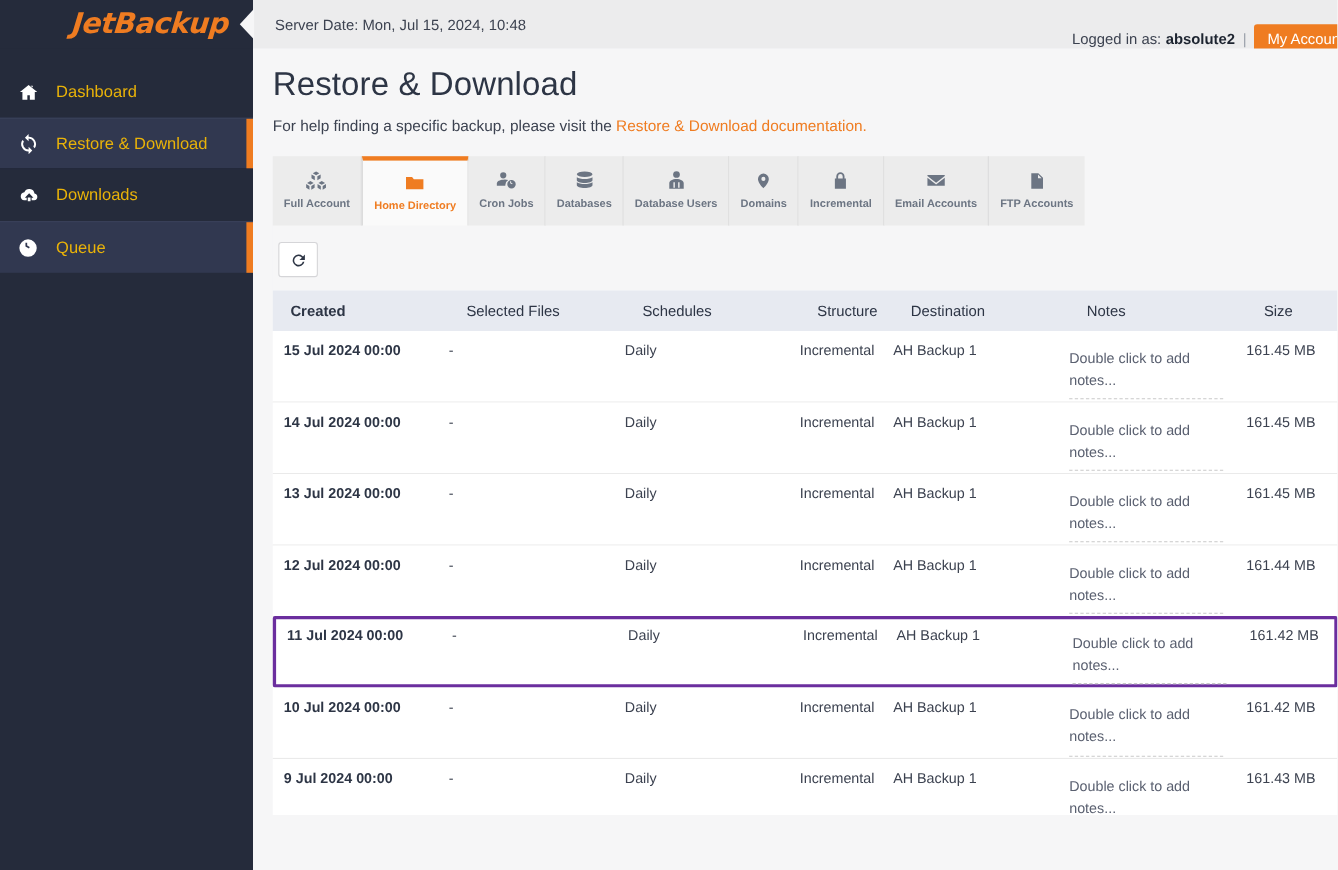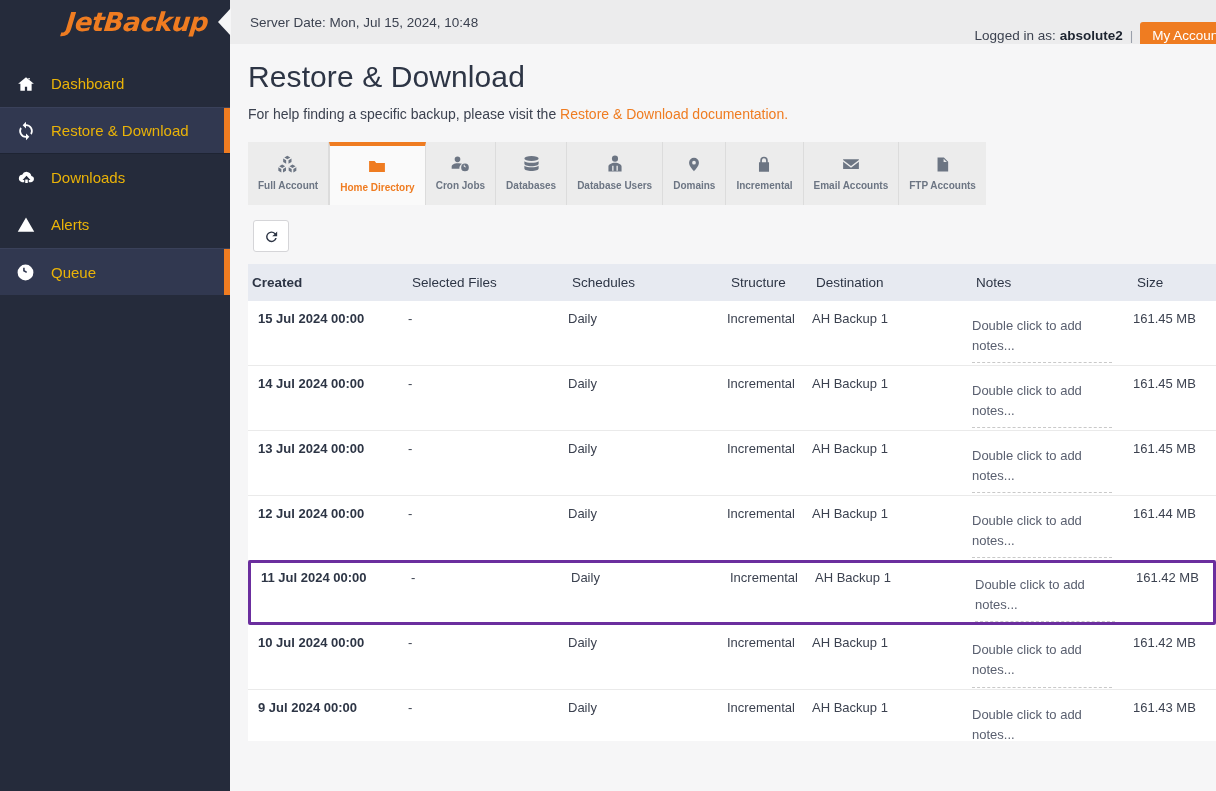--- a/index.html
+++ b/index.html
@@ -187,21 +187,21 @@
   
   .table { width: 968px; background: #fff; }
   .thead {
     display: flex;
     background: #e7eaf1;
     height: 37px;
     align-items: center;
     font-size: 13.5px;
     color: #2d3545;
   }
-  .thead .cell { padding-left: 4px; }
+  .thead .cell { padding-left: 16px; }
   .trow {
     display: flex;
     min-height: 65px;
     background: #fff;
     border-bottom: 1px solid #eaeaea;
     font-size: 13px;
     color: #3c4250;
     position: relative;
     padding-top: 9px;
     cursor: pointer;
@@ -271,28 +271,20 @@
 
       <div class="nav-item">
         <span class="nav-icon">
           <svg width="21" height="18" viewBox="0 0 24 24">
               <path d="M18.5 9.2A6.5 6.5 0 0 0 6.2 7.6 5 5 0 0 0 6 17.5h3v-3H6.8L12 9l5.2 5.5H15v3h3.2a4.2 4.2 0 0 0 .3-8.3zM10.3 14v4.6h3.4V14h-3.4z"></path>
             </svg>
         </span>
         <span class="nav-label">Downloads</span>
       </div>
 
-      <div class="nav-item">
-        <span class="nav-icon">
-          <svg width="20" height="18" viewBox="0 0 24 24">
-              <path d="M12 2 1 21h22L12 2zm1 14h-2v2h2v-2zm0-7h-2v5h2V9z"></path>
-            </svg>
-        </span>
-        <span class="nav-label">Alerts</span>
-      </div>
 
       <div class="nav-item active sep-top">
         <span class="nav-icon">
           <svg width="19" height="19" viewBox="0 0 24 24">
               <path d="M12 2a10 10 0 1 0 0 20 10 10 0 0 0 0-20zm1 10.6-4-2.3V6h2v3.2l3 1.7-1 1.7z"></path>
             </svg>
         </span>
         <span class="nav-label">Queue</span>
       </div>
 

